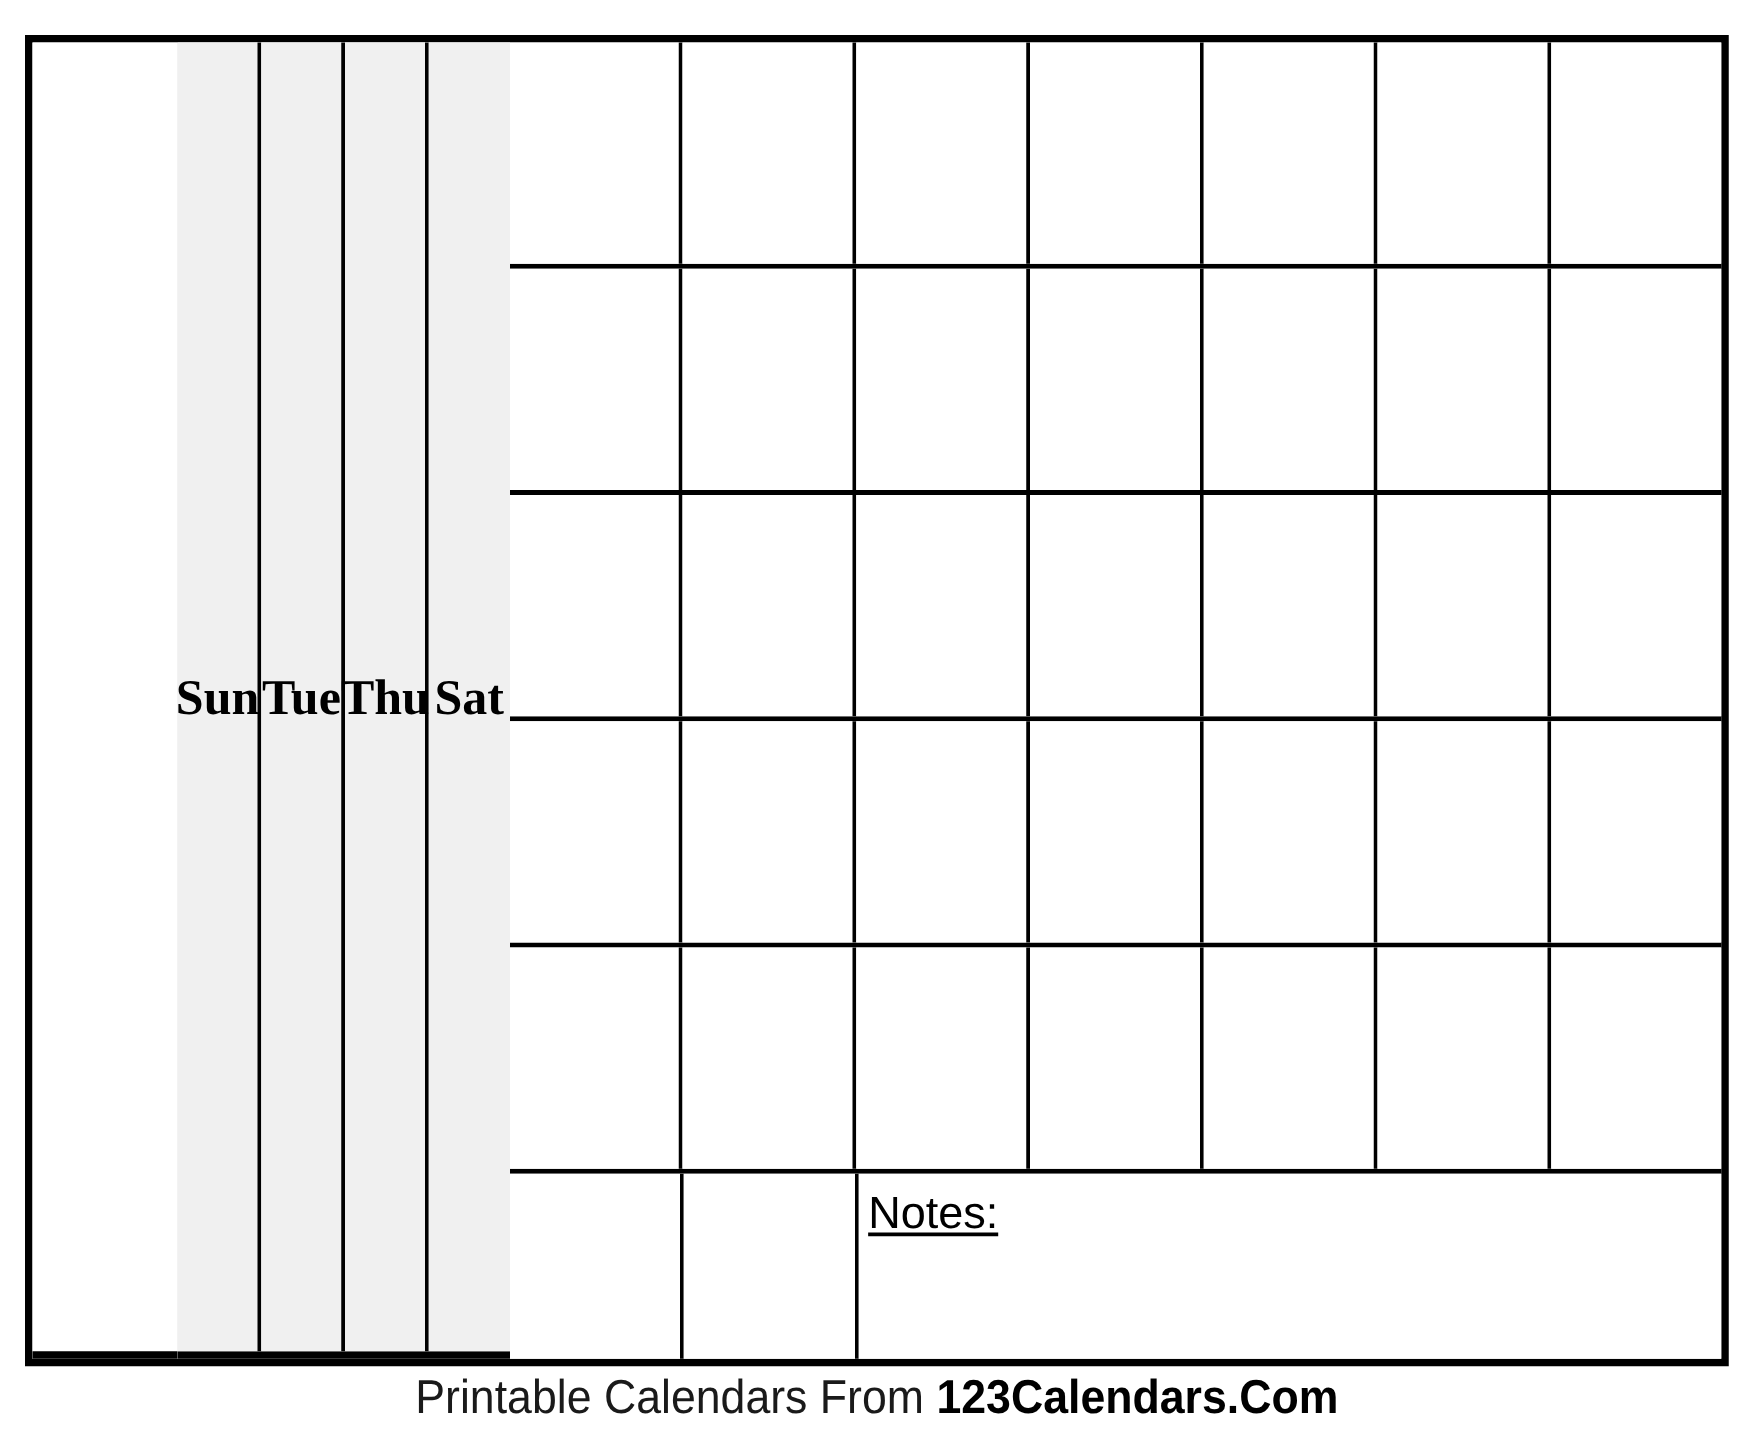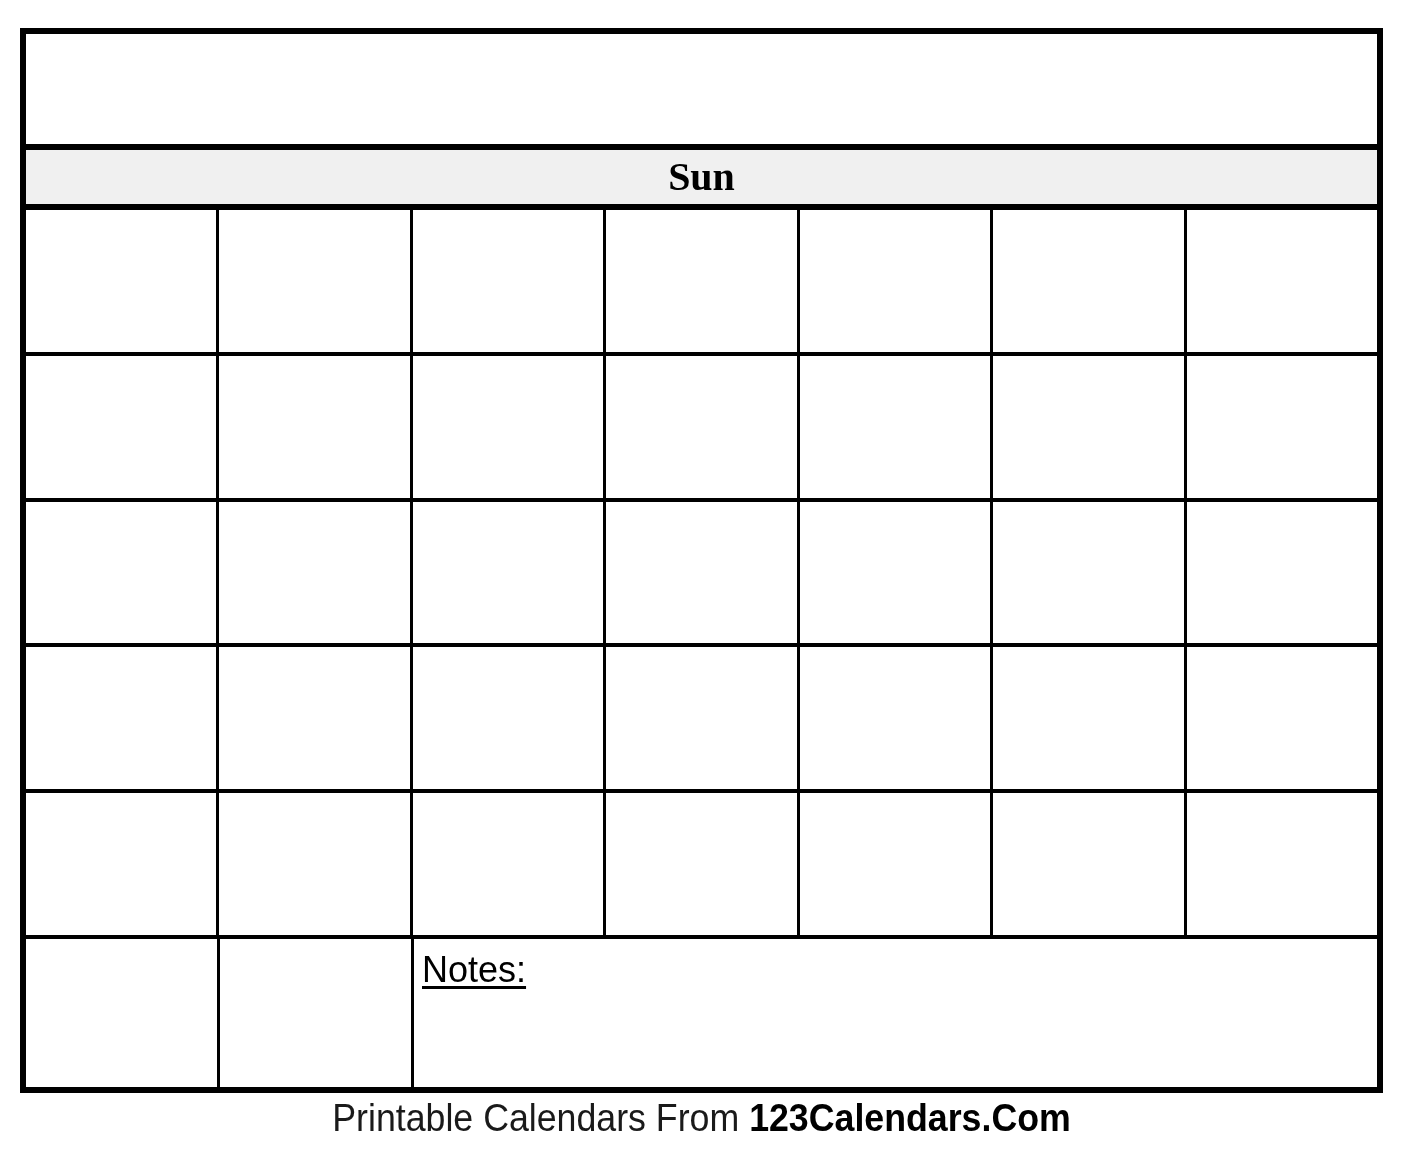--- a/index.html
+++ b/index.html
@@ -26,21 +26,21 @@
   .calendar {
     position: absolute;
     left: 20px;
     top: 28px;
     width: 1363px;       
     height: 1065px;      
     box-sizing: border-box;
     border: 6px solid #000000;
     background: #ffffff;
     display: flex;
-    flex-direction: column;
+    flex-direction: row;
   }
 
   
   .title-bar {
     flex: 0 0 116px;
     background: #ffffff;
     border-bottom: 6px solid #000000;
     box-sizing: border-box;
   }
 
@@ -140,20 +140,29 @@
 <div id="page">
 
   <div class="calendar">
 
     <div class="title-bar"></div>
 
     <div class="weekday-row">
       <div class="weekday-cell">
         <span>Sun</span>
       </div>
+      <div class="weekday-cell">
+        <span>Tue</span>
+      </div>
+      <div class="weekday-cell">
+        <span>Thu</span>
+      </div>
+      <div class="weekday-cell">
+        <span>Sat</span>
+      </div>
     </div>
 
     <div class="weeks">
 
       <div class="week-row">
         <div class="day-cell"></div>
         <div class="day-cell"></div>
         <div class="day-cell"></div>
         <div class="day-cell"></div>
         <div class="day-cell"></div>

